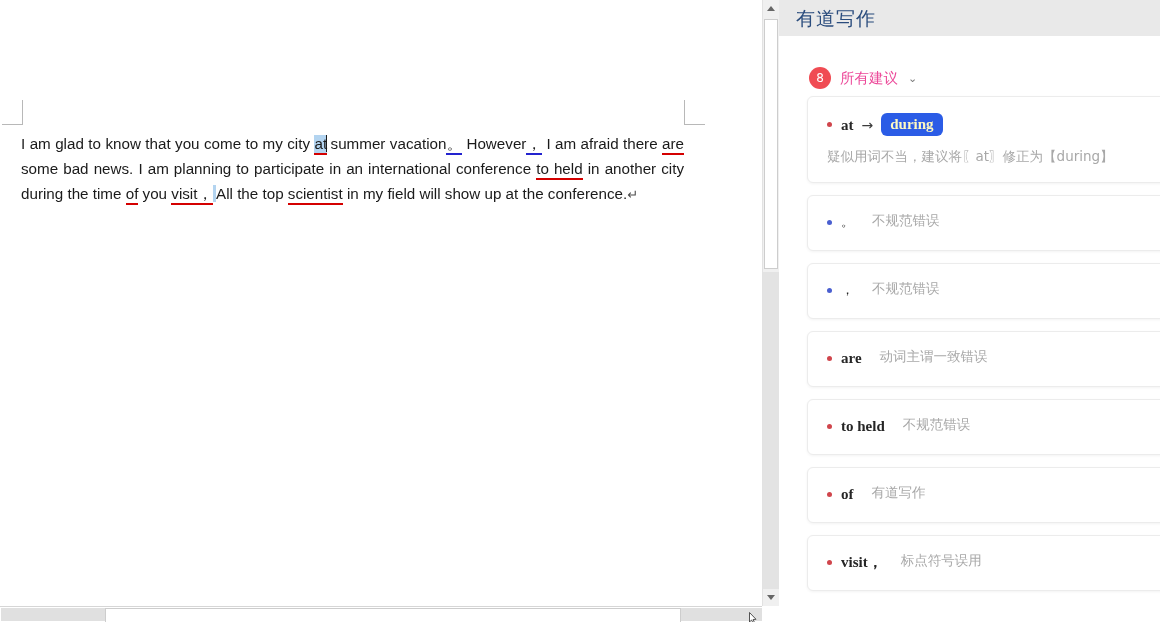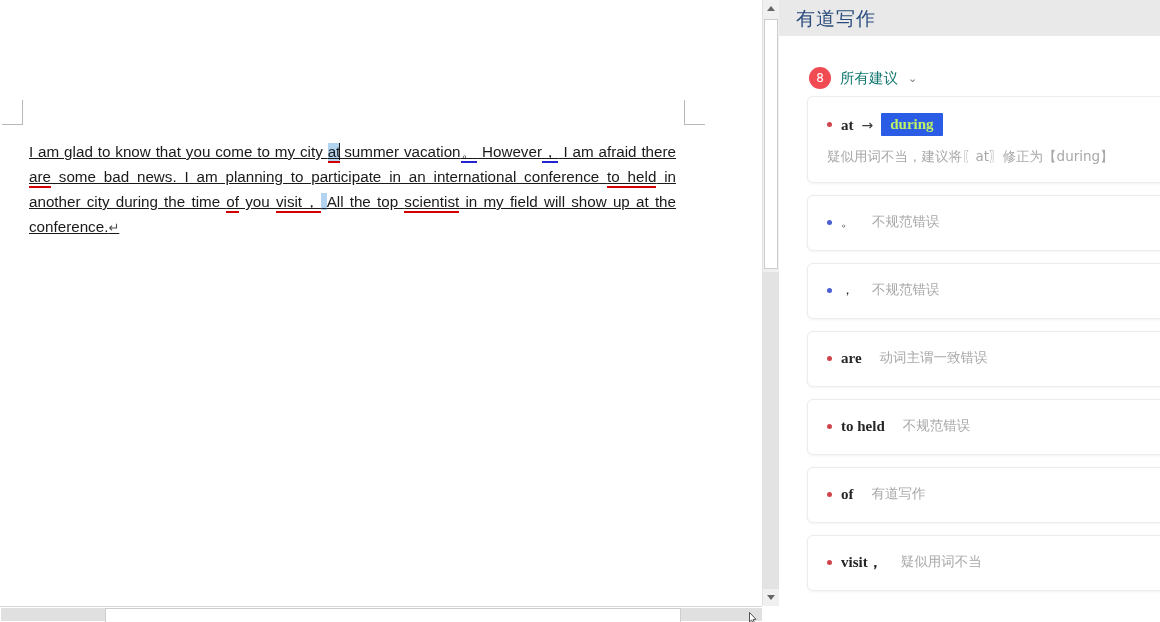--- a/index.html
+++ b/index.html
@@ -66,22 +66,21 @@
     width: 663px;
     font-family: "Liberation Sans", sans-serif;
     font-size: 15.2px;
     line-height: 25px;
     color: #1a1a1a;
     text-align: justify;
     text-align-last: left;
   }
 
   #doc-body p {
-    margin: 8px;
-    text-decoration: underline;
+    margin: 0;
   }
 
   
   .err-red {
     border-bottom: 2px solid #d40000;
     padding-bottom: 1px;
   }
   .err-blue {
     border-bottom: 2px solid #2323cf;
     padding-bottom: 1px;
@@ -250,21 +249,21 @@
     color: #ffffff;
     font-family: "DejaVu Sans", sans-serif;
     font-size: 12px;
     display: flex;
     align-items: center;
     justify-content: center;
   }
   #sb-filter-label {
     font-family: "DejaVu Sans", sans-serif;
     font-size: 14.5px;
-    color: #0f766e;
+    color: #ec4899;
   }
   #sb-chevron {
     font-family: "DejaVu Sans", sans-serif;
     font-size: 11px;
     color: #7a7a7a;
     margin-left: 1px;
   }
 
   
   #card-list {
@@ -316,30 +315,30 @@
     color: #262626;
   }
   .arrow {
     font-family: "DejaVu Sans", sans-serif;
     font-size: 14px;
     color: #3c3c3c;
     margin: 0 8px;
   }
   .fix-chip {
     background: #2b5ce6;
-    color: #bef264;
+    color: #fef9c3;
     font-family: "Liberation Serif", serif;
     font-weight: bold;
     font-size: 15px;
-    border-radius: 1px;
+    border-radius: 6px;
     padding: 2px 9px 3px 9px;
     line-height: 18px;
   }
   .cat {
-    font-family: Liberation Sans, sans-serif;
+    font-family: Liberation Mono, monospace;
     font-size: 13.5px;
     color: #a8a8a8;
     margin-left: 18px;
   }
   .desc {
     font-family: "DejaVu Sans", sans-serif;
     font-size: 13.5px;
     color: #a8a8a8;
     margin-top: 11px;
     margin-left: 0px;
@@ -448,21 +447,21 @@
             <span class="bullet red"></span>
             <span class="term">of</span>
             <span class="cat">有道写作</span>
           </div>
         </div>
 
         <div class="card short">
           <div class="card-row">
             <span class="bullet red"></span>
             <span class="term">visit，</span>
-            <span class="cat">疑似用词不当</span>
+            <span class="cat">标点符号误用</span>
           </div>
         </div>
 
       </div>
     </div>
   </div>
 
 </div>
 
 </body></html>

